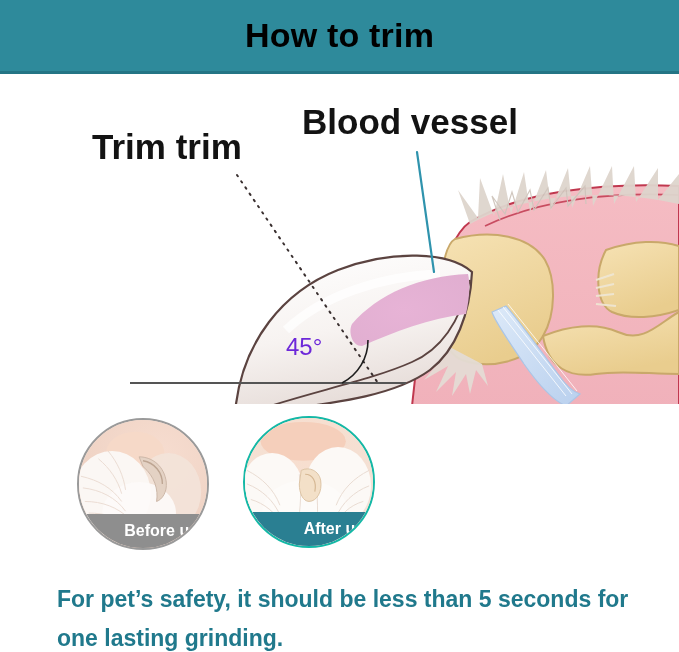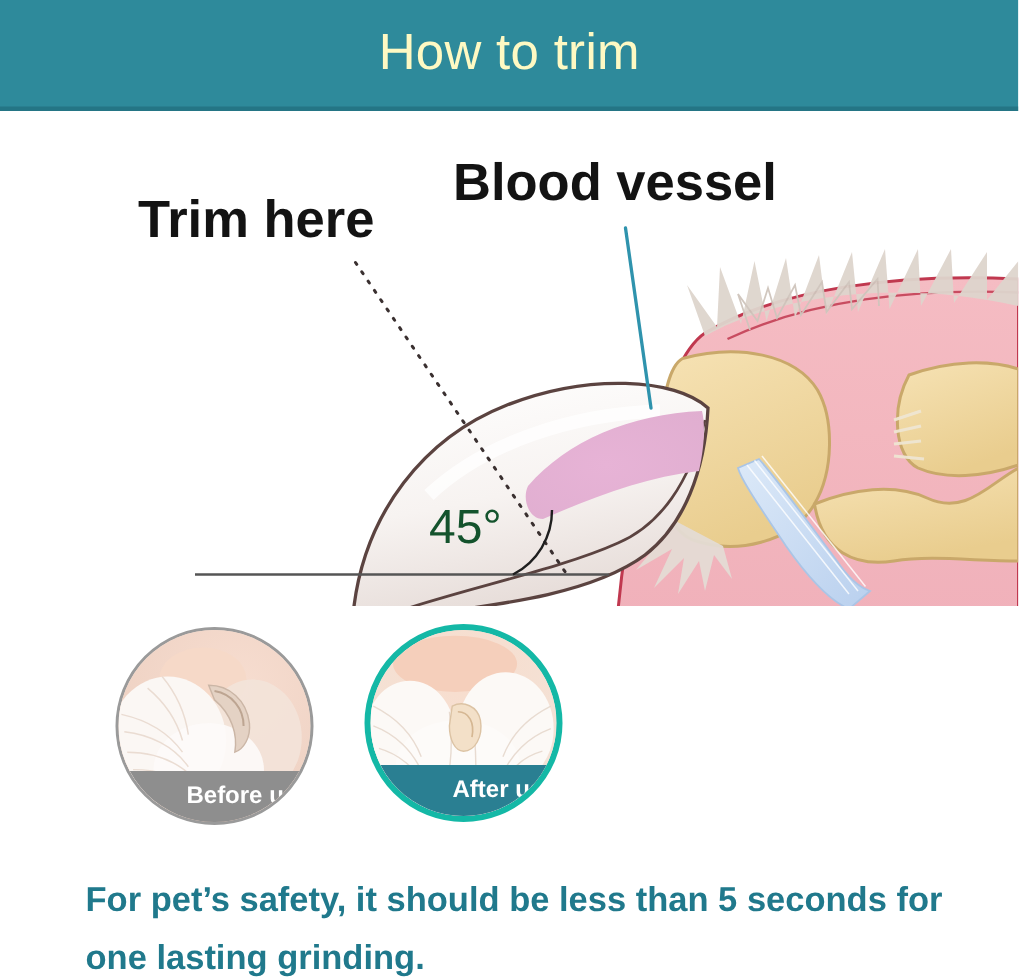--- a/index.html
+++ b/index.html
@@ -28,23 +28,23 @@
     border-bottom: 3px solid #247585;
     box-sizing: border-box;
   }
   #header-title {
     position: absolute;
     left: 0; top: 0;
     width: 679px;
     height: 71px;
     line-height: 71px;
     text-align: center;
-    color: #fef9c3;
+    color: #000000;
     font-size: 34px;
-    font-weight: normal;
+    font-weight: bold;
     letter-spacing: 0.2px;
     white-space: nowrap;
   }
 
   
   #illustration {
     position: absolute;
     left: 0; top: 74px;
     width: 679px;
     height: 330px;
@@ -60,22 +60,22 @@
     font-size: 35px;
     line-height: 1;
   }
   #label-trim-here { left: 92px; top: 129px; }
   #label-blood-vessel { left: 302px; top: 104px; }
 
   #angle-label {
     position: absolute;
     left: 286px;
     top: 335px;
-    color: #14532d;
-    font-size: 32px;
+    color: #6d28d9;
+    font-size: 24px;
     font-weight: normal;
     line-height: 1;
     white-space: nowrap;
   }
 
   
   .photo-circle {
     position: absolute;
     width: 132px;
     height: 132px;
@@ -85,21 +85,21 @@
   }
   #circle-before {
     left: 77px;
     top: 418px;
     border: 2px solid #9a9a9a;
     background: #f3e2d8;
   }
   #circle-after {
     left: 243px;
     top: 416px;
-    border: 4px solid #14b8a6;
+    border: 2px solid #14b8a6;
     background: #f2e7de;
   }
   .photo-art { position: absolute; left: 0; top: 0; width: 100%; height: 100%; }
   .photo-caption {
     position: absolute;
     left: 0;
     bottom: 0;
     width: 100%;
     height: 34px;
     line-height: 34px;
@@ -226,21 +226,21 @@
       <line x1="237" y1="101" x2="380" y2="312" stroke="#3a3030" stroke-width="2" stroke-linecap="round" stroke-dasharray="1.5 6"></line>
 
       <line x1="130" y1="309" x2="406" y2="309" stroke="#555555" stroke-width="1.8"></line>
 
       <path d="M 342 309 A 48 48 0 0 0 368 266" fill="none" stroke="#1f1f1f" stroke-width="1.6"></path>
 
       <line x1="417" y1="78" x2="434" y2="198" stroke="#2f93ad" stroke-width="2.2" stroke-linecap="round"></line>
     </svg>
   </div>
 
-  <div class="callout-label" id="label-trim-here">Trim here</div>
+  <div class="callout-label" id="label-trim-here">Trim trim</div>
   <div class="callout-label" id="label-blood-vessel">Blood vessel</div>
   <div id="angle-label">45°</div>
 
   <div class="photo-circle" id="circle-before">
     <svg class="photo-art" viewBox="0 0 132 132" xmlns="http://www.w3.org/2000/svg">
       <defs>
         <radialGradient id="bgSkinB" cx="0.62" cy="0.3" r="0.85">
           <stop offset="0%" stop-color="#f7ddd0"></stop>
           <stop offset="100%" stop-color="#eccfc0"></stop>
         </radialGradient>

